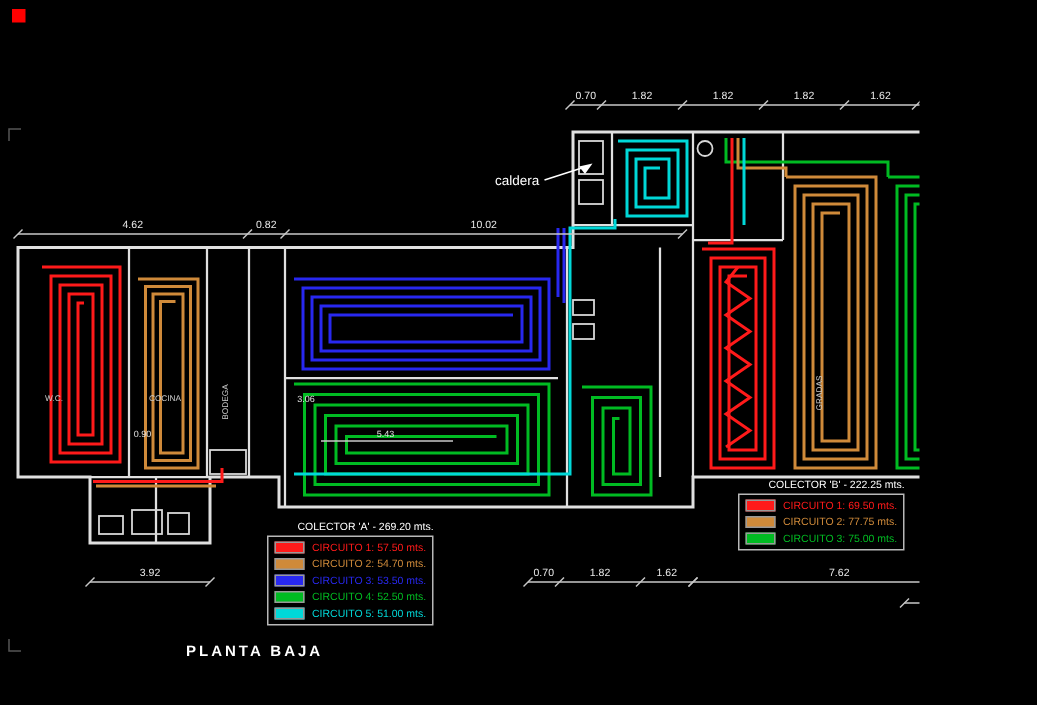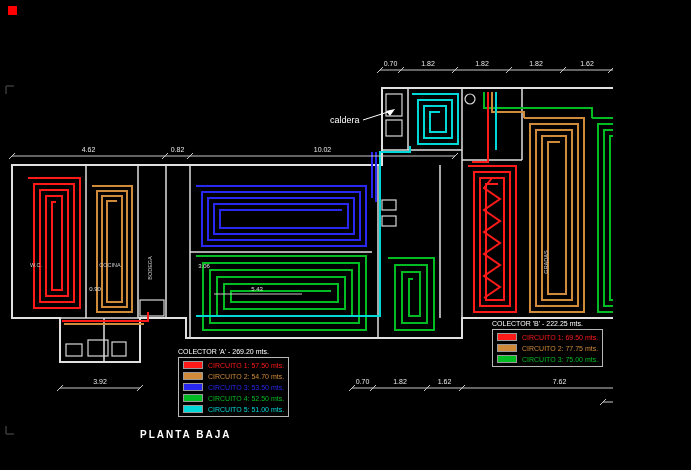--- a/index.html
+++ b/index.html
@@ -1,27 +1,27 @@
 <!DOCTYPE html>
 <html><head>
 <meta charset="utf-8">
 <style>
   html,body{margin:0;padding:0;background:#000;}
   .canvas{position:relative;width:613px;height:470px;background:#000;overflow:hidden;
-          font-family:"Liberation Sans",sans-serif;}
+          font-family:"Liberation Sans",sans-serif;text-align:right;}
   svg{position:absolute;left:0;top:0;}
   svg text{font-family:"Liberation Sans",sans-serif;}
   #walls path{stroke:#e0e0e0;fill:none;}
   #fixtures rect,#fixtures circle{stroke:#d8d8d8;fill:none;stroke-width:1.2;}
   .legend{position:absolute;color:#fff;font-size:7px;line-height:1;}
   .legend-title{color:#fff;margin-bottom:2px;white-space:nowrap;font-size:7px;}
   .legend-rows{border:1px solid #b8b8b8;padding:3px 4px;display:flex;flex-direction:column;gap:3px;width:max-content;}
   .legend-row{display:flex;align-items:center;gap:5px;white-space:nowrap;}
   .legend-swatch{display:inline-block;width:18px;height:6px;border:1px solid #999;}
-  .plan-title{position:absolute;left:140px;top:429px;color:#fff;font-size:10px;font-weight:bold;letter-spacing:2px;}
+  .plan-title{position:absolute;left:124px;top:429px;color:#fff;font-size:10px;font-weight:bold;letter-spacing:2px;}
 </style>
 </head>
 <body>
 
 <div class="canvas">
 
   <svg width="691" height="470" viewBox="0 0 691 470">
 
     <g id="frame">
       <rect x="8" y="6" width="9" height="9" fill="#ff0000"></rect>

